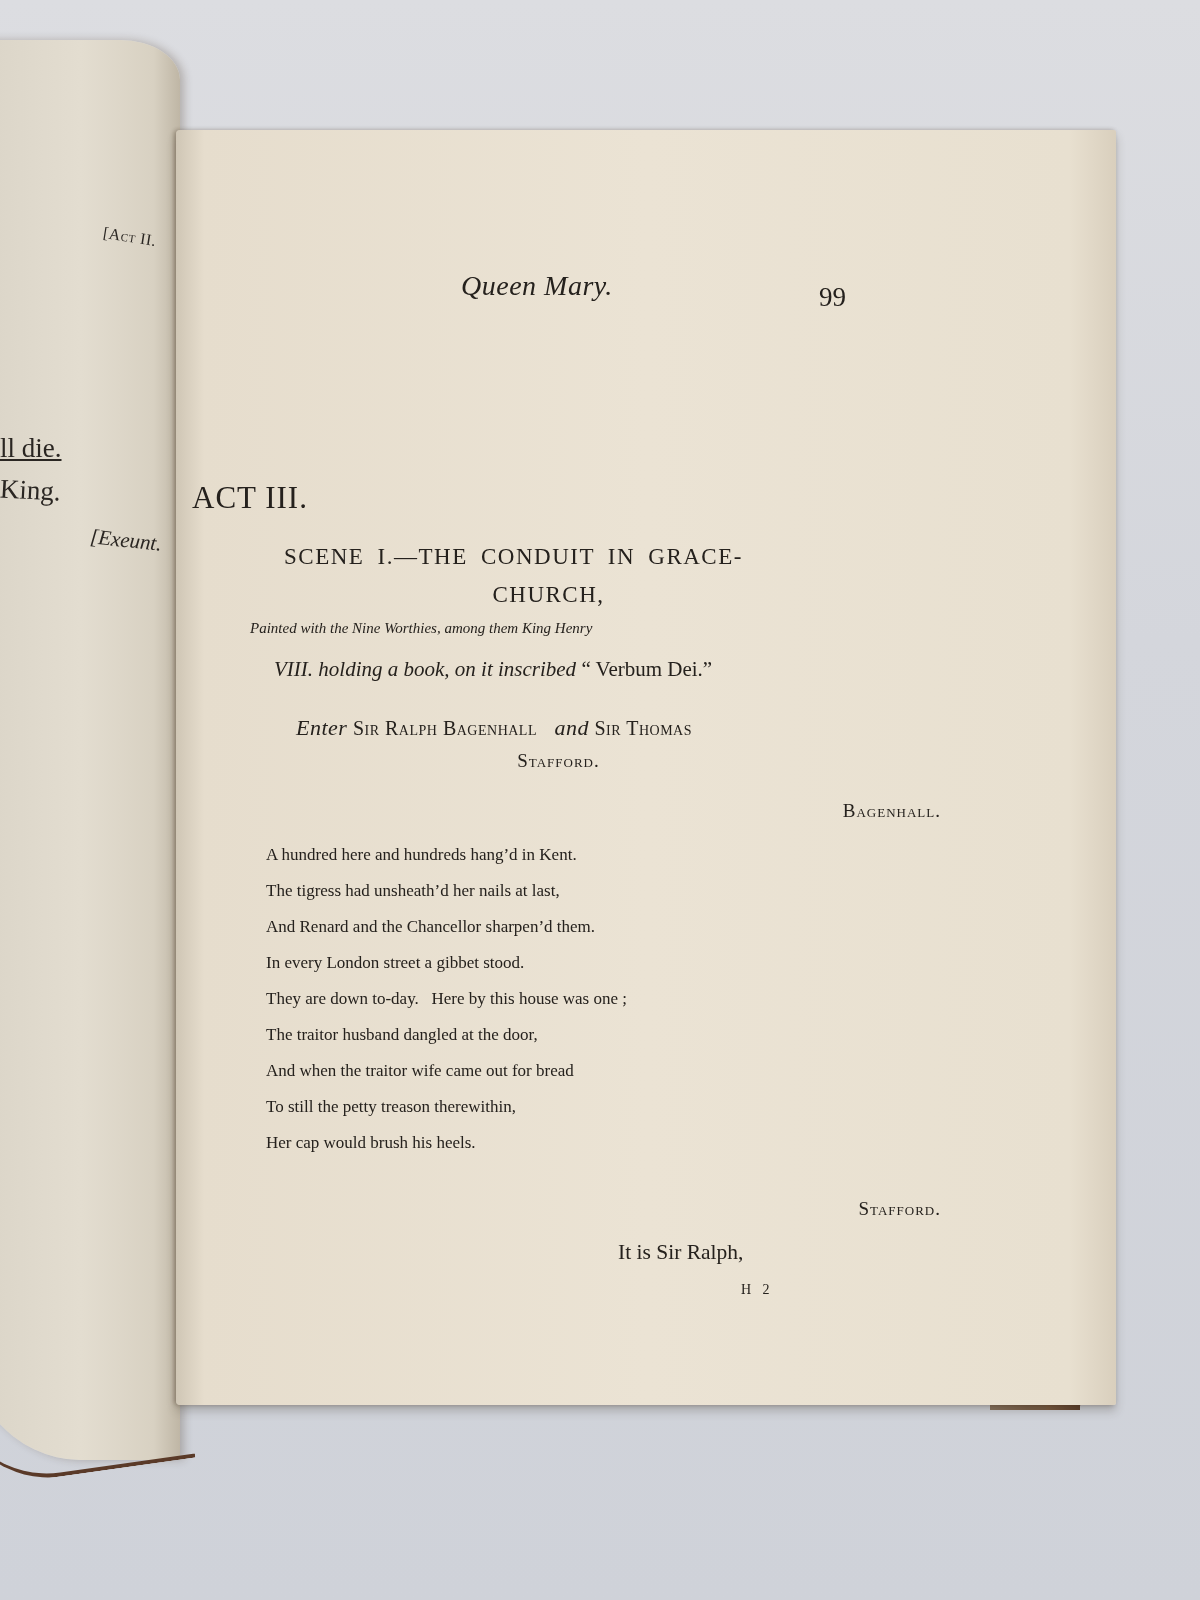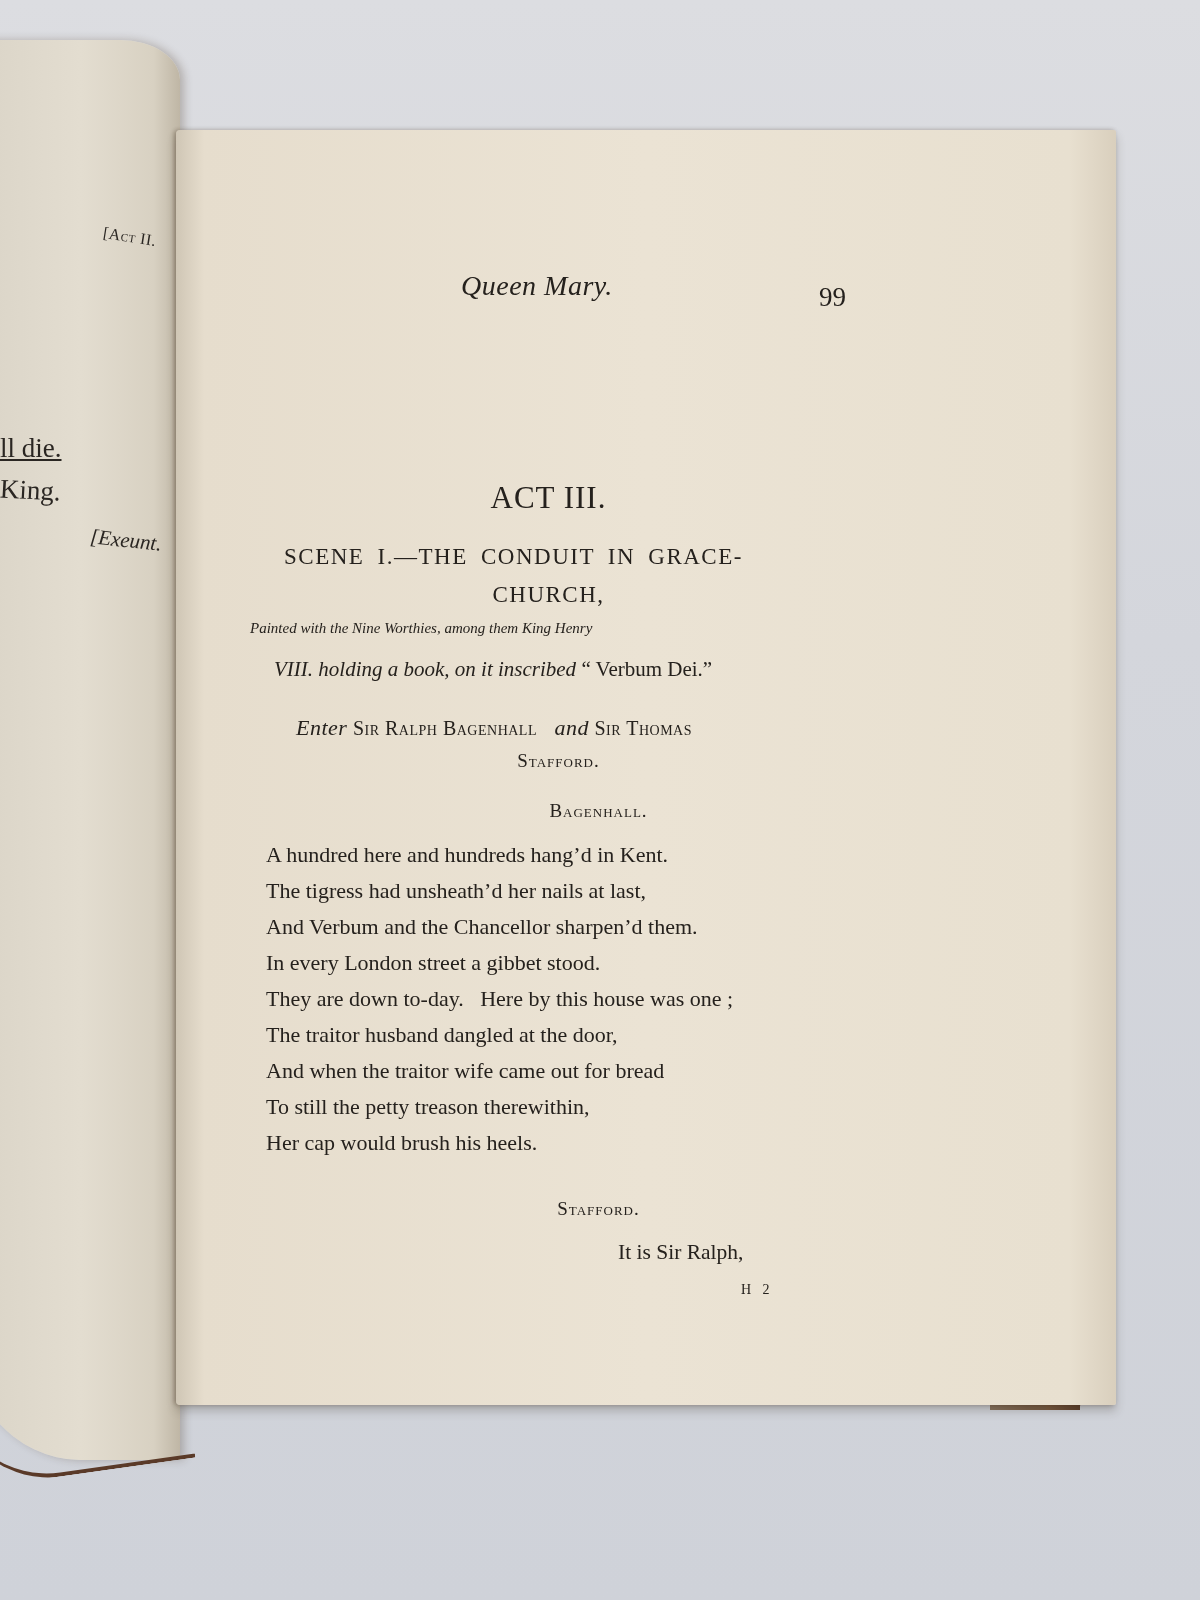--- a/index.html
+++ b/index.html
@@ -58,37 +58,37 @@
       box-shadow: -2px 0 4px rgba(50,30,10,0.3), 0 6px 10px rgba(60,50,40,0.25);
       color: #25211d;
     }
     .page > * { position: absolute; }
 
     .running-head {
       top: 140px; left: 285px; font-size: 28px; font-style: italic; letter-spacing: 0.5px;
     }
     .page-number { top: 152px; left: 643px; font-size: 27px; }
 
-    .act-title { top: 350px; left: 0; width: 745px; text-align: center; font-size: 31px; letter-spacing: 1px; }
+    .act-title { top: 350px; left: 16px; width: 745px; text-align: left; font-size: 31px; letter-spacing: 1px; }
     .scene-line1 { top: 414px; left: 108px; font-size: 23px; letter-spacing: 1.5px; word-spacing: 6px; text-align: right; }
     .scene-line2 { top: 452px; left: 0; width: 745px; text-align: center; font-size: 23px; letter-spacing: 1.5px; }
     .desc-line1 { top: 490px; left: 74px; font-size: 15px; font-style: italic; }
     .desc-line2 { top: 527px; left: 98px; font-size: 21px; }
     .desc-line2 .it { font-style: italic; }
 
     .enter-line1 { top: 585px; left: 108px; font-size: 20px; letter-spacing: 0.5px; }
     .enter-line1 .it { font-style: italic; font-size: 22px; margin-left: 12px; }
     .enter-line2 { top: 620px; left: 0; width: 765px; text-align: center; font-size: 19px; letter-spacing: 1px; }
     .smallcaps { font-variant: small-caps; }
 
-    .speaker { left: 0; width: 765px; text-align: center; font-size: 19px; letter-spacing: 1px; font-variant: small-caps; padding-left: 40px; }
+    .speaker { left: 0; width: 765px; text-align: right; font-size: 19px; letter-spacing: 1px; font-variant: small-caps; }
     .speaker-1 { top: 670px; }
     .speaker-2 { top: 1068px; }
 
-    .verse { top: 707px; left: 90px; font-size: 22px; line-height: 36px; }
+    .verse { top: 707px; left: 90px; font-size: 17px; line-height: 36px; }
     .verse div { white-space: pre; }
 
     .reply { top: 1110px; left: 442px; font-size: 21.5px; }
     .signature { top: 1152px; left: 565px; font-size: 14px; letter-spacing: 4px; }
   </style>
 </head>
 <body>
 
 <div class="scene">
   <div class="left-page"></div>
@@ -113,21 +113,21 @@
     <div class="desc-line1">Painted with the Nine Worthies, among them King Henry</div>
     <div class="desc-line2"><span class="it">VIII. holding a book, on it inscribed</span><span> “ Verbum Dei.”</span></div>
 
     <div class="enter-line1"><span class="it">Enter</span><span class="smallcaps"> Sir Ralph Bagenhall </span><span class="it">and</span><span class="smallcaps"> Sir Thomas</span></div>
     <div class="enter-line2 smallcaps">Stafford.</div>
 
     <div class="speaker speaker-1">Bagenhall.</div>
     <div class="verse">
       <div>A hundred here and hundreds hang’d in Kent.</div>
       <div>The tigress had unsheath’d her nails at last,</div>
-      <div>And Verbum and the Chancellor sharpen’d them.</div>
+      <div>And Renard and the Chancellor sharpen’d them.</div>
       <div>In every London street a gibbet stood.</div>
       <div>They are down to-day.   Here by this house was one ;</div>
       <div>The traitor husband dangled at the door,</div>
       <div>And when the traitor wife came out for bread</div>
       <div>To still the petty treason therewithin,</div>
       <div>Her cap would brush his heels.</div>
     </div>
 
     <div class="speaker speaker-2">Stafford.</div>
     <div class="reply">It is Sir Ralph,</div>

